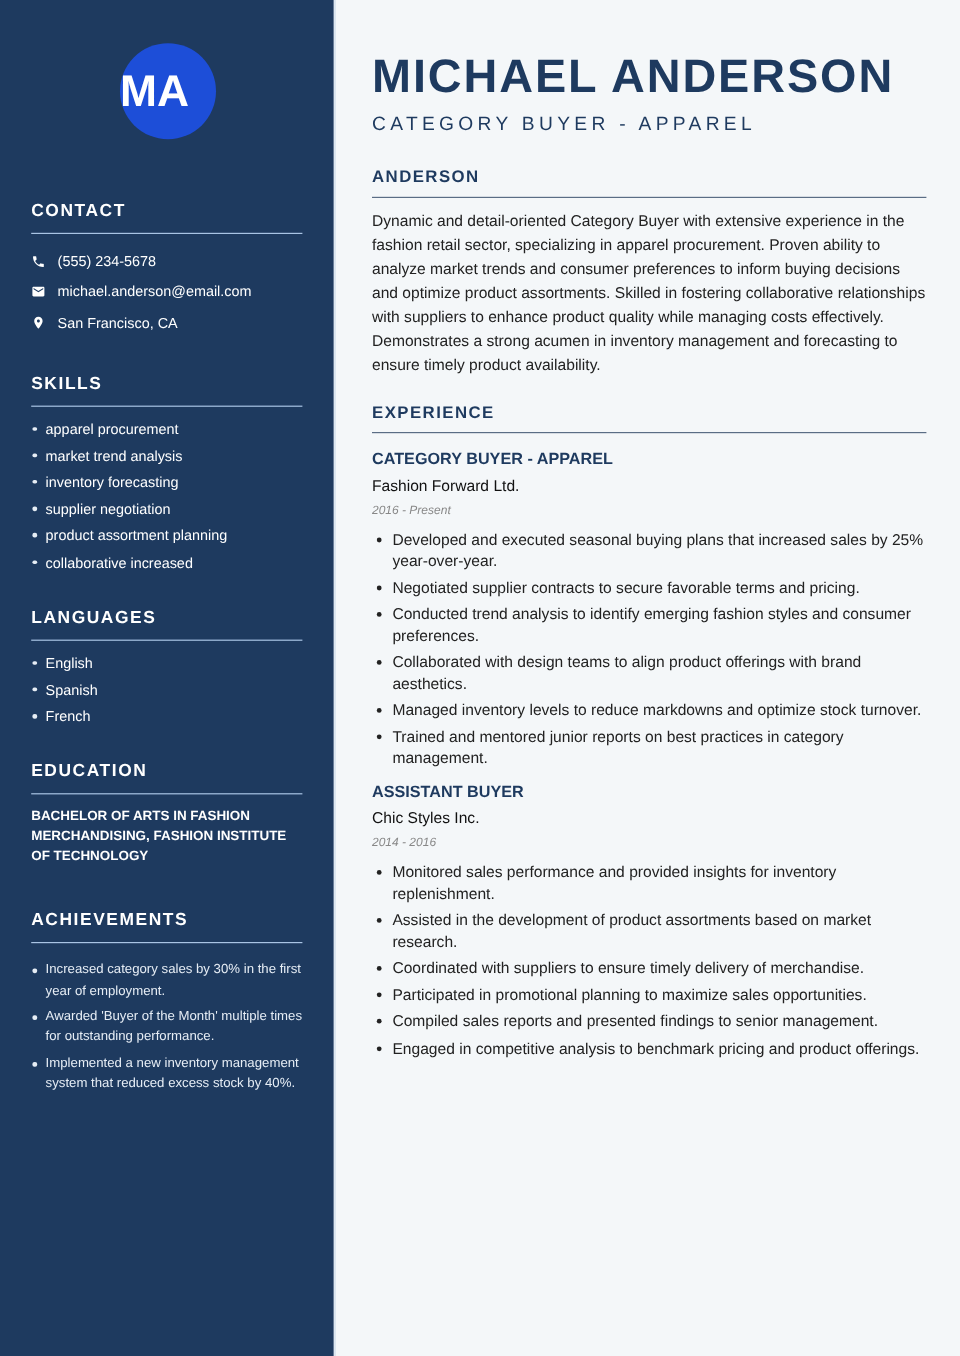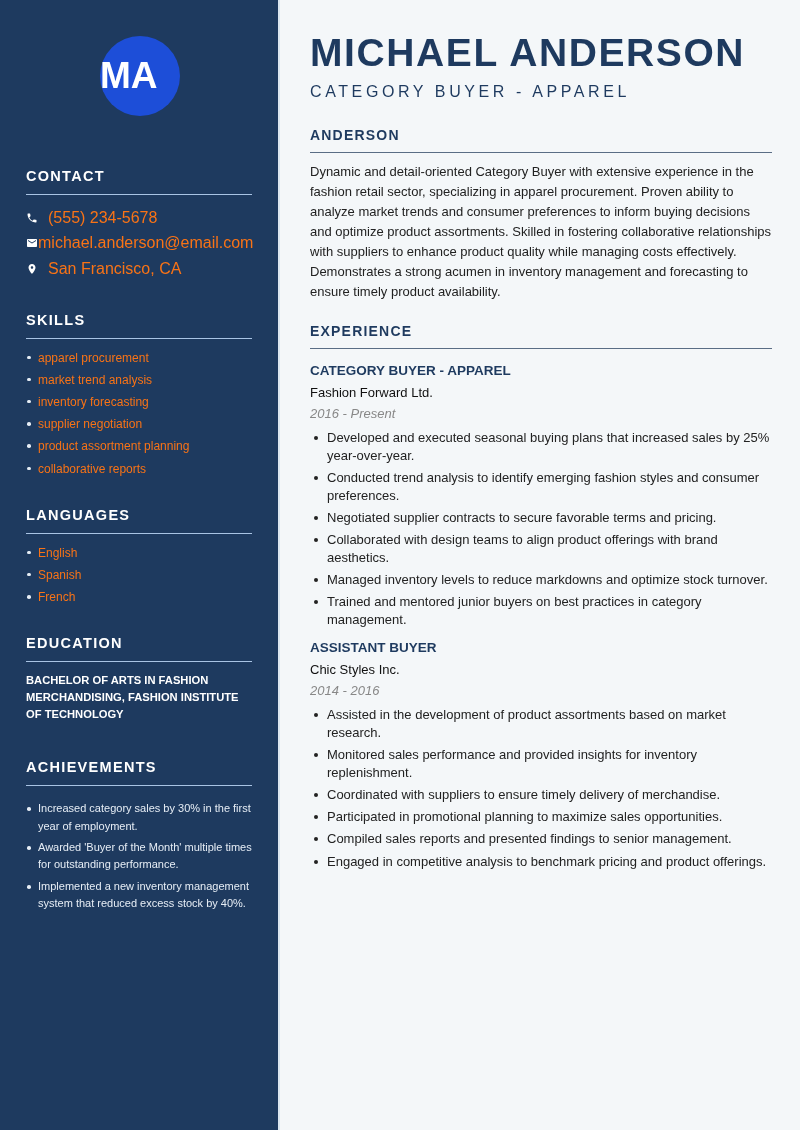--- a/index.html
+++ b/index.html
@@ -30,32 +30,32 @@
     .side-title {
       font-weight: bold; font-size: 14.5px; letter-spacing: 1.3px;
       color: #ffffff;
       padding-bottom: 10px;
       border-bottom: 1.5px solid #a9c4e4;
     }
     .contact { margin-top: 52px; }
     .contact-list { list-style: none; margin-top: 10px; }
     .contact-item {
       display: flex; align-items: center;
-      font-size: 16px; color: #f97316;
+      font-size: 12px; color: #ffffff;
       height: 25.5px;
     }
     .contact-item .ico {
       width: 22px; display: inline-flex; align-items: center;
     }
     .contact-item svg { width: 12px; height: 12px; fill: #ffffff; }
     .skills { margin-top: 30px; }
     .bullets { list-style: none; margin-top: 8px; }
     .bullets li {
       position: relative; padding-left: 12px;
-      font-size: 12px; color: #f97316; line-height: 22.2px;
+      font-size: 12px; color: #ffffff; line-height: 22.2px;
     }
     .bullets li::before {
       content: ""; position: absolute; left: 1px; top: 9px;
       width: 3.5px; height: 3.5px; border-radius: 50%; background: #e6edf5;
     }
     .languages { margin-top: 27px; }
     .education { margin-top: 27px; }
     .edu-text {
       margin-top: 10px;
       font-weight: bold; font-size: 11.2px; line-height: 17px;
@@ -67,21 +67,21 @@
       position: relative; padding-left: 12px;
       font-size: 11px; color: #e6edf5; line-height: 17.2px;
       margin-bottom: 4.5px;
     }
     .ach-list li::before {
       content: ""; position: absolute; left: 1px; top: 7px;
       width: 3.5px; height: 3.5px; border-radius: 50%; background: #e6edf5;
     }
 
     .main {
-      position: absolute; left: 310px; top: 0;
+      position: absolute; left: 310px; top: 12px;
       width: 462px;
     }
     .name {
       margin-top: 30px;
       font-weight: bold; font-size: 39px; letter-spacing: 1.6px;
       color: #1e3a5f; line-height: 46px;
       white-space: nowrap;
     }
     .role {
       margin-top: 4px;
@@ -103,21 +103,21 @@
     .job { margin-top: 12px; }
     .job + .job { margin-top: 10px; }
     .job-title {
       font-weight: bold; font-size: 13.5px; color: #1e3a5f; line-height: 20px;
     }
     .company {
       font-weight: normal; font-size: 13px; color: #111111; line-height: 20px;
       margin-top: 2px;
     }
     .dates {
-      font-style: italic; font-size: 13px; color: #888888; line-height: 18px;
+      font-style: italic; font-size: 10px; color: #888888; line-height: 18px;
       margin-top: 2px;
     }
     .duties { list-style: none; margin-top: 6px; }
     .duties li {
       position: relative; padding-left: 17px;
       font-size: 13px; line-height: 17.8px; color: #222222;
       margin-bottom: 4.3px;
     }
     .duties li::before {
       content: ""; position: absolute; left: 4px; top: 7px;
@@ -163,21 +163,21 @@
   </section>
 
   <section class="side-section skills">
     <h2 class="side-title">SKILLS</h2>
     <ul class="bullets">
       <li>apparel procurement</li>
       <li>market trend analysis</li>
       <li>inventory forecasting</li>
       <li>supplier negotiation</li>
       <li>product assortment planning</li>
-      <li>collaborative reports</li>
+      <li>collaborative increased</li>
     </ul>
   </section>
 
   <section class="side-section languages">
     <h2 class="side-title">LANGUAGES</h2>
     <ul class="bullets">
       <li>English</li>
       <li>Spanish</li>
       <li>French</li>
     </ul>
@@ -209,35 +209,35 @@
 
   <section class="experience">
     <h2 class="main-title">EXPERIENCE</h2>
 
     <div class="job">
       <div class="job-title">CATEGORY BUYER - APPAREL</div>
       <div class="company">Fashion Forward Ltd.</div>
       <div class="dates">2016 - Present</div>
       <ul class="duties">
         <li>Developed and executed seasonal buying plans that increased sales by 25% year-over-year.</li>
+        <li>Negotiated supplier contracts to secure favorable terms and pricing.</li>
         <li>Conducted trend analysis to identify emerging fashion styles and consumer preferences.</li>
-        <li>Negotiated supplier contracts to secure favorable terms and pricing.</li>
         <li>Collaborated with design teams to align product offerings with brand aesthetics.</li>
         <li>Managed inventory levels to reduce markdowns and optimize stock turnover.</li>
-        <li>Trained and mentored junior buyers on best practices in category management.</li>
+        <li>Trained and mentored junior reports on best practices in category management.</li>
       </ul>
     </div>
 
     <div class="job">
       <div class="job-title">ASSISTANT BUYER</div>
       <div class="company">Chic Styles Inc.</div>
       <div class="dates">2014 - 2016</div>
       <ul class="duties">
+        <li>Monitored sales performance and provided insights for inventory replenishment.</li>
         <li>Assisted in the development of product assortments based on market research.</li>
-        <li>Monitored sales performance and provided insights for inventory replenishment.</li>
         <li>Coordinated with suppliers to ensure timely delivery of merchandise.</li>
         <li>Participated in promotional planning to maximize sales opportunities.</li>
         <li>Compiled sales reports and presented findings to senior management.</li>
         <li>Engaged in competitive analysis to benchmark pricing and product offerings.</li>
       </ul>
     </div>
   </section>
 </main>
 
 </body></html>

